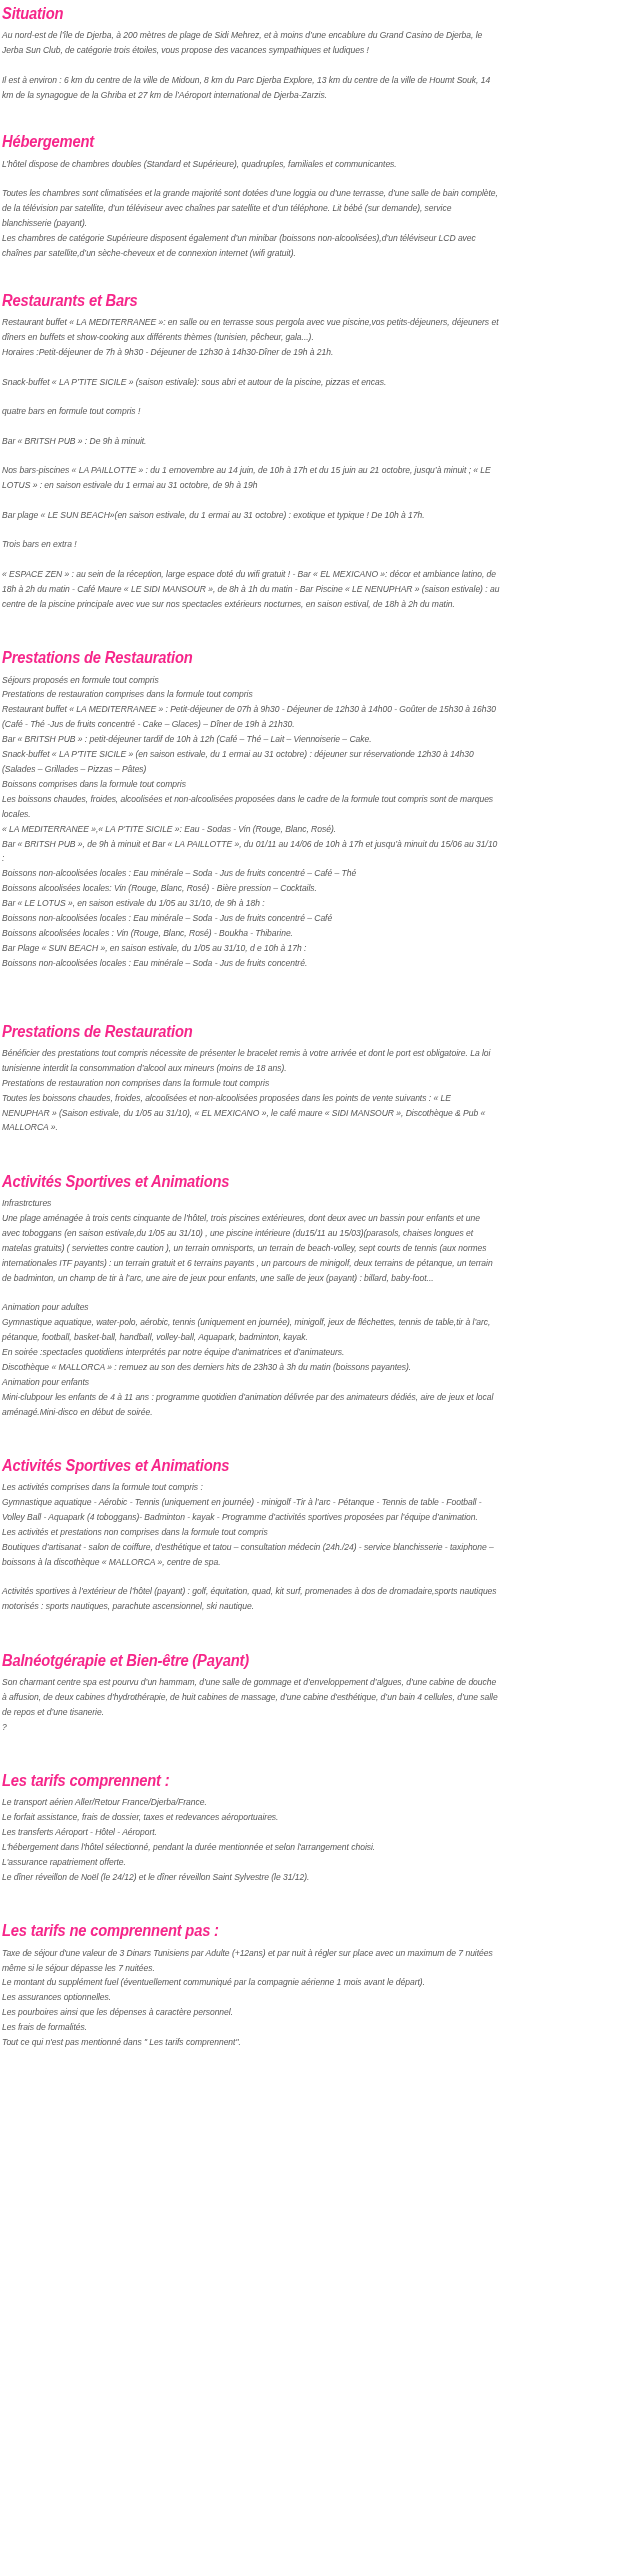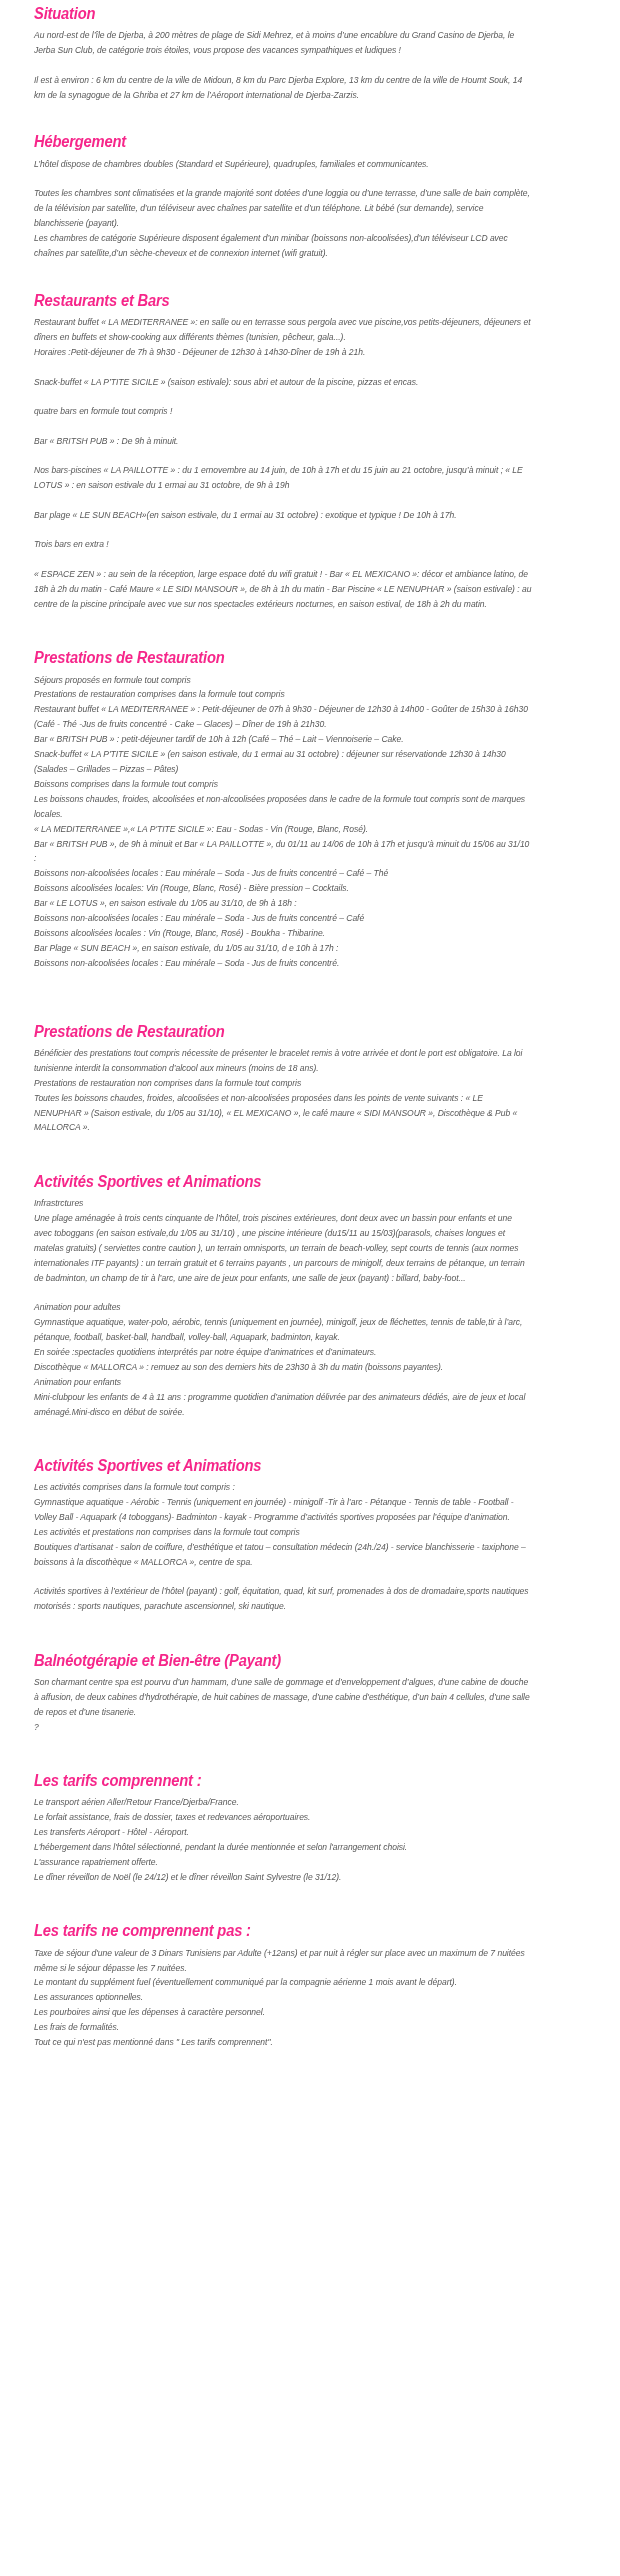--- a/index.html
+++ b/index.html
@@ -11,21 +11,20 @@
   body {
     width: 620px;
     font-family: "Liberation Sans", "DejaVu Sans", sans-serif;
     color: #555555;
     -webkit-font-smoothing: antialiased;
   }
   .page {
     width: 504px;
     box-sizing: border-box;
     padding: 4.9px 4.9px 8.2px 1.6px;
-    margin-left: 32px;
   }
   h2.section-title {
     font-family: "Liberation Sans", "DejaVu Sans", sans-serif;
     font-style: italic;
     font-weight: bold;
     font-size: 16px;
     line-height: 1.15;
     letter-spacing: -0.2px;
     color: #f6268a;
     margin: 0 0 4.9px 0;

